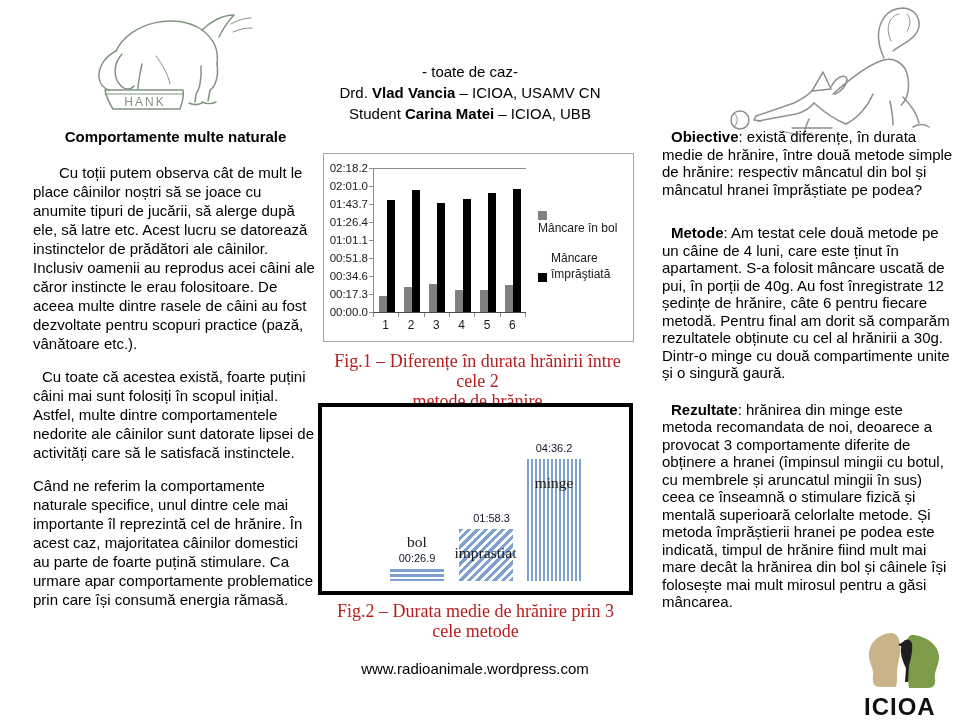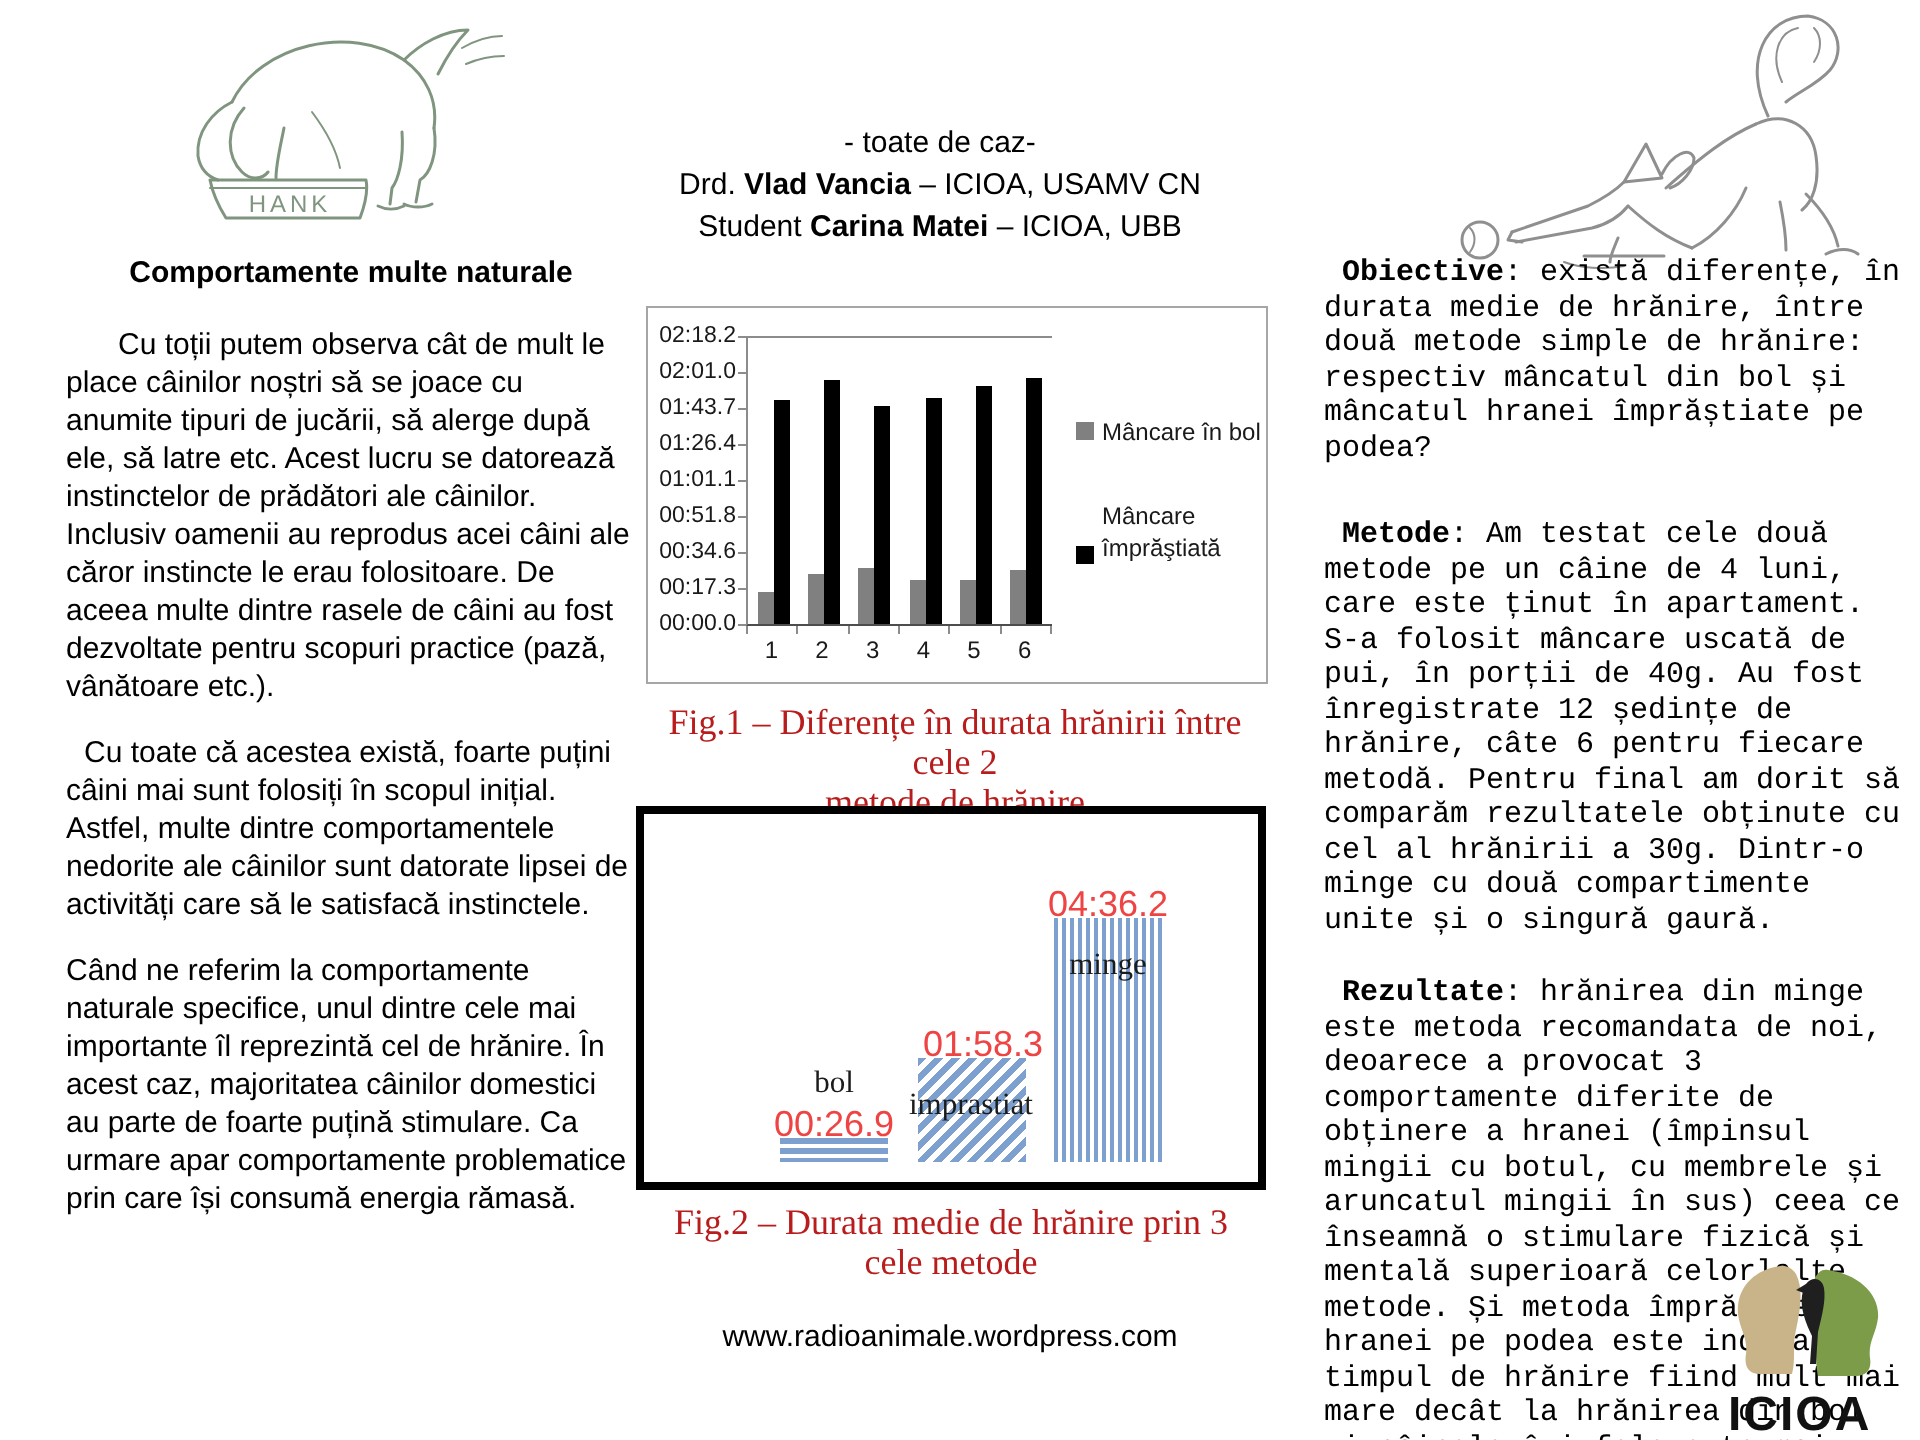--- a/index.html
+++ b/index.html
@@ -31,21 +31,21 @@
   }
   .col-left h2 { font-size:15px; font-weight:bold; text-align:center; margin:0 0 17px 0; }
   .col-left p  { margin:0 0 14px 0; }
   .ind1 { text-indent:26px; }
   .ind2 { text-indent:9px; }
 
   .col-right {
     position:absolute; left:662px; top:128px; width:292px;
     font-size:15px; line-height:17.5px;
   }
-  .col-right p { margin:0; text-indent:9px;font-family:Liberation Mono, monospace; }
+  .col-right p { margin:0; text-indent:9px; }
   .mb26 { margin-bottom:26px !important; }
   .mb19 { margin-bottom:19px !important; }
 
   
   .chart1 {
     position:absolute; left:323px; top:153px; width:309px; height:187px;
     border:1px solid #a6a6a6; background:#fff;
   }
   .c1-plot {
     position:absolute; left:49px; top:14px; width:152px; height:144px;
@@ -69,21 +69,21 @@
 
   
   .chart2 {
     position:absolute; left:318px; top:403px; width:315px; height:192px;
     border:4px solid #000; box-sizing:border-box; background:#fff;
   }
   .c2bar { position:absolute; }
   .pat-horizontal-stripes { background:repeating-linear-gradient(180deg,#7da0cf 0px,#7da0cf 3px,#ffffff 3px,#ffffff 5px); }
   .pat-diagonal-stripes   { background:repeating-linear-gradient(135deg,#7da0cf 0px,#7da0cf 3px,#ffffff 3px,#ffffff 6px); }
   .pat-vertical-stripes   { background:repeating-linear-gradient(90deg,#7da0cf 0px,#7da0cf 2px,#ffffff 2px,#ffffff 4px); }
-  .c2val  { position:absolute; font-size:18px; color:#ef4444; transform:translateX(-50%); white-space:nowrap; }
+  .c2val  { position:absolute; font-size:11px; color:#0f172a; transform:translateX(-50%); white-space:nowrap; }
   .c2name { position:absolute; font-family:"Liberation Serif", serif; font-size:15.5px; color:#1b1b1b; transform:translateX(-50%); white-space:nowrap; }
 
   
   .footer-url { position:absolute; left:285px; top:660px; width:380px; text-align:center; font-size:15px; }
   .logo { position:absolute; left:862px; top:630px; width:94px; }
   .logo-text {
     font-size:24px; font-weight:bold; letter-spacing:1px; color:#111;
     margin:-3px 0 0 2px; font-family:"Liberation Sans", sans-serif;
   }
 </style>
@@ -187,21 +187,21 @@
         <div class="c1bar" style="left: 55.3333px; width: 8px; height: 28.125px; background: rgb(128, 128, 128);"></div>
         <div class="c1bar" style="left: 63.3333px; width: 8px; height: 109.375px; background: rgb(0, 0, 0);"></div>
         <div class="c1bar" style="left: 80.6667px; width: 8px; height: 22.3958px; background: rgb(128, 128, 128);"></div>
         <div class="c1bar" style="left: 88.6667px; width: 8px; height: 113.021px; background: rgb(0, 0, 0);"></div>
         <div class="c1bar" style="left: 106px; width: 8px; height: 21.875px; background: rgb(128, 128, 128);"></div>
         <div class="c1bar" style="left: 114px; width: 8px; height: 118.75px; background: rgb(0, 0, 0);"></div>
         <div class="c1bar" style="left: 131.333px; width: 8px; height: 27.0833px; background: rgb(128, 128, 128);"></div>
         <div class="c1bar" style="left: 139.333px; width: 8px; height: 123.437px; background: rgb(0, 0, 0);"></div>
       </div>
     <div id="c1-legend">
-        <div class="lgd-item" style="top: 54px;">
+        <div class="lgd-item" style="top: 54px; flex-direction: column;">
           <div class="lgd-sq" style="background: rgb(128, 128, 128);"></div>
           <div>Mâncare în bol</div>
         </div>
         <div class="lgd-item" style="top: 96px; align-items: flex-end;">
           <div class="lgd-sq" style="background: rgb(0, 0, 0);"></div>
           <div>Mâncare împrăştiată</div>
         </div>
       </div>
   <div class="ytick" style="left: 45px; top: 14px;"></div>
       <div class="ytick" style="left: 45px; top: 32px;"></div>

